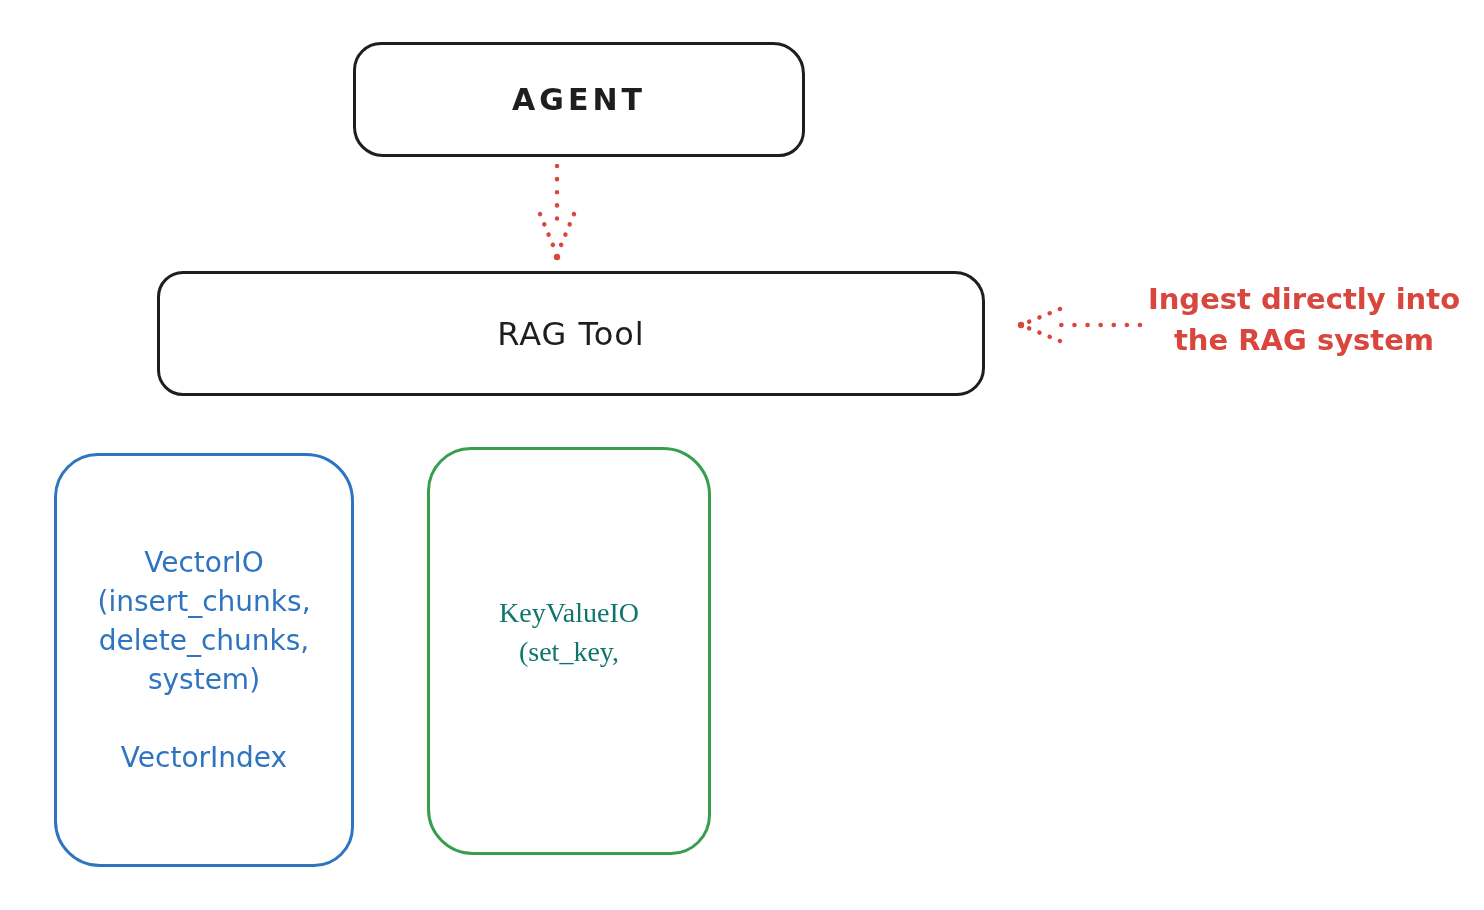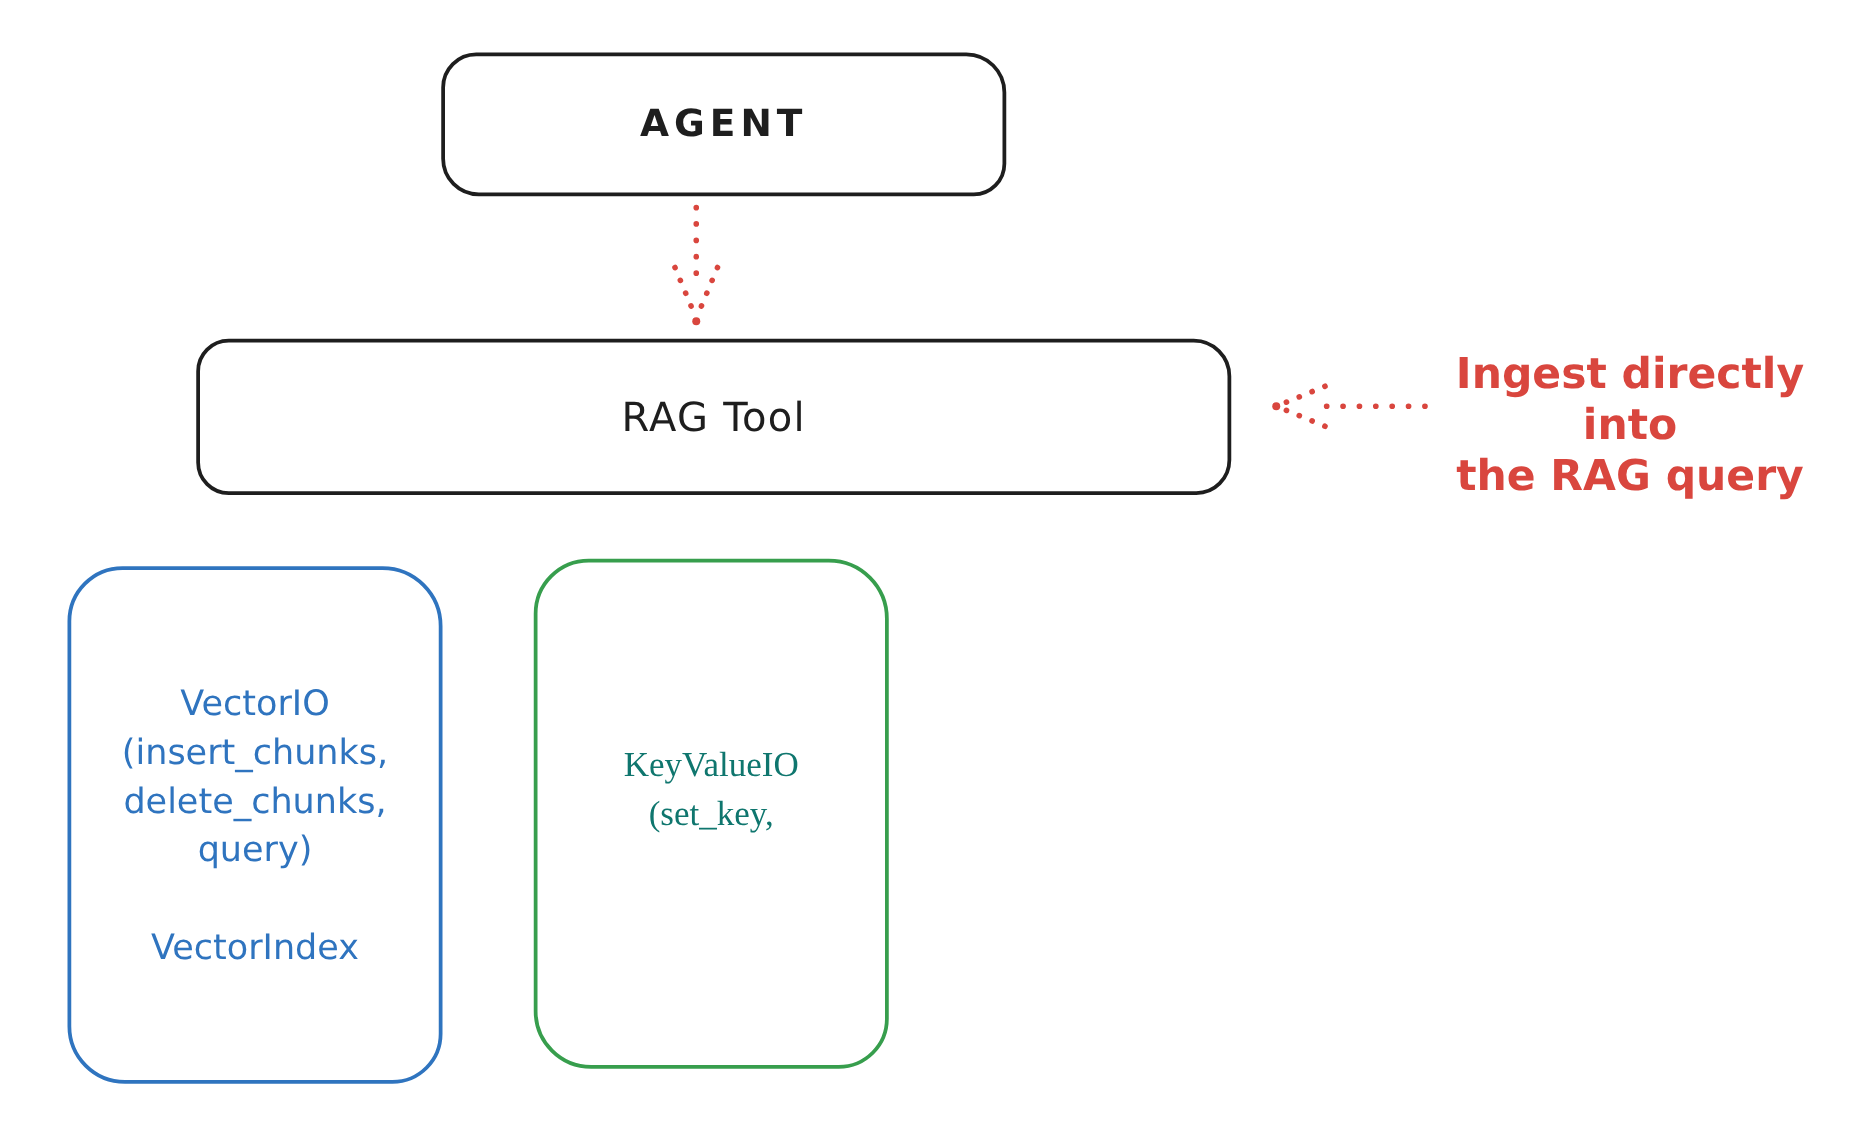--- a/index.html
+++ b/index.html
@@ -73,21 +73,21 @@
     color: #9c3fbd;
   }
   .line-gap { height: 39px; }
   
   .annotation {
     position: absolute;
     left: 1128px; top: 279px;
     width: 352px;
     text-align: center;
     color: #d9463e;
-    font-size: 34px;
+    font-size: 29px;
     font-weight: bold;
     line-height: 41px;
   }
   .arrow-svg { position: absolute; }
   .arrow-svg path {
     fill: none;
     stroke: #d9463e;
     stroke-width: 4.5;
     stroke-linecap: round;
   }
@@ -117,29 +117,29 @@
 
   <svg class="arrow-svg" style="left:1008px; top:300px;" width="140" height="50" viewBox="0 0 140 50">
     <path class="dotted-main" d="M132 25 L48 25"></path>
     <path class="dotted-arm" d="M52 9 L18 23"></path>
     <path class="dotted-arm" d="M52 41 L18 27"></path>
     <circle cx="13" cy="25" r="3.2"></circle>
   </svg>
 
   <div class="annotation">
     <div>Ingest directly into</div>
-    <div>the RAG query</div>
+    <div>the RAG system</div>
   </div>
 
   <div class="io-box io-blue">
     <div>
       <div>VectorIO</div>
       <div>(insert_chunks,</div>
       <div>delete_chunks,</div>
-      <div>query)</div>
+      <div>system)</div>
       <div class="line-gap"></div>
       <div>VectorIndex</div>
     </div>
   </div>
 
   <div class="io-box io-green">
     <div>
       <div>KeyValueIO</div>
       <div>(set_key,</div>
       <div class="line-gap"></div>

